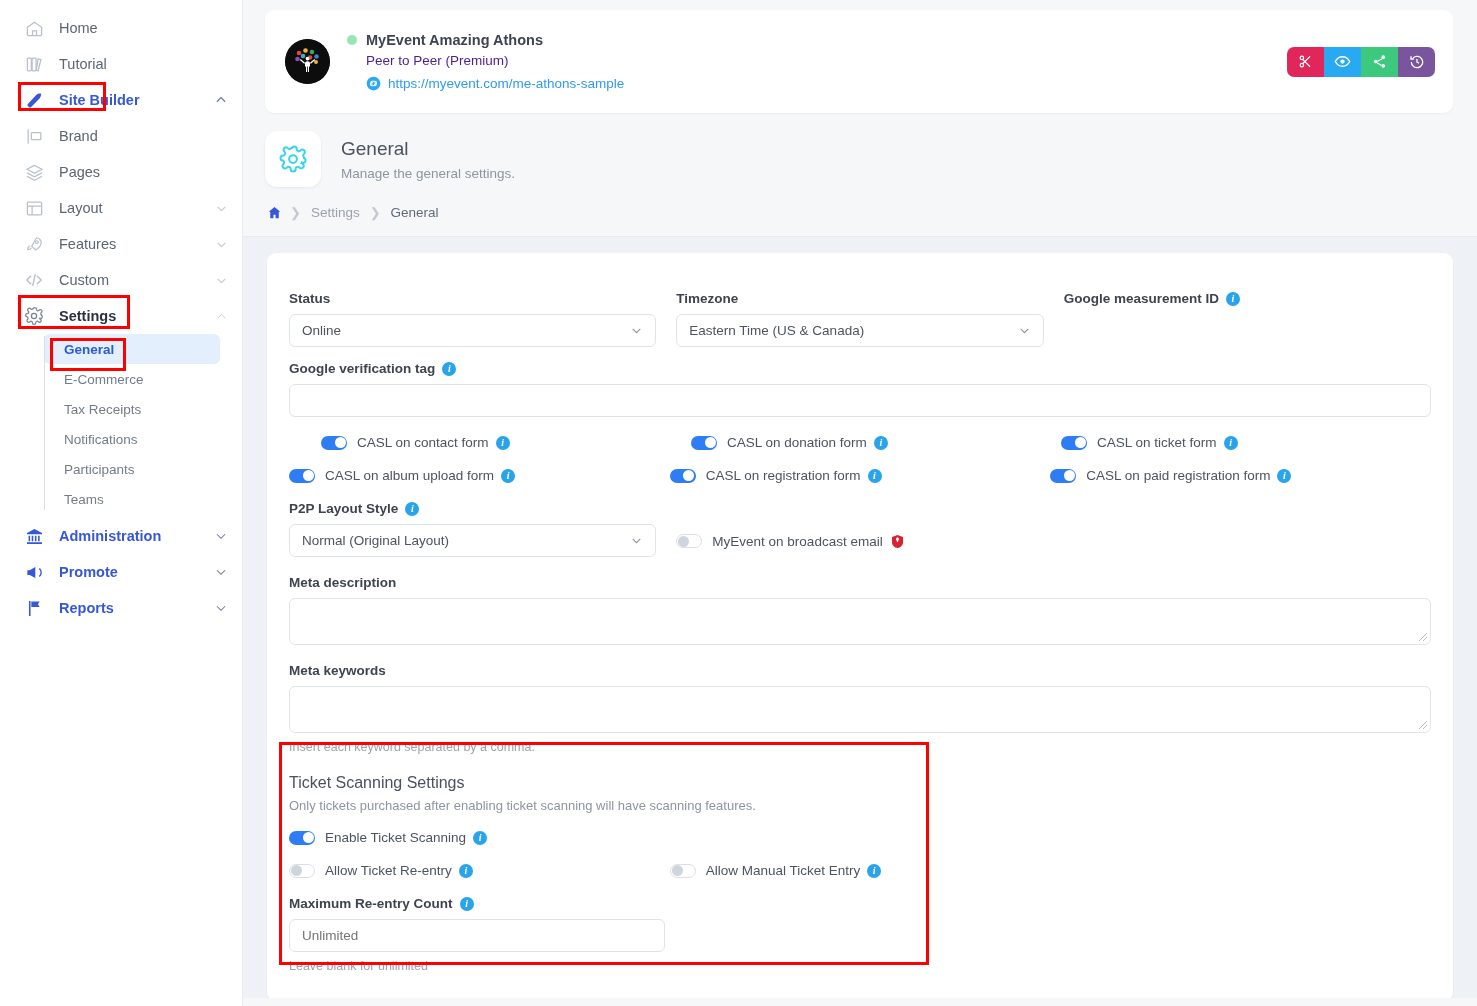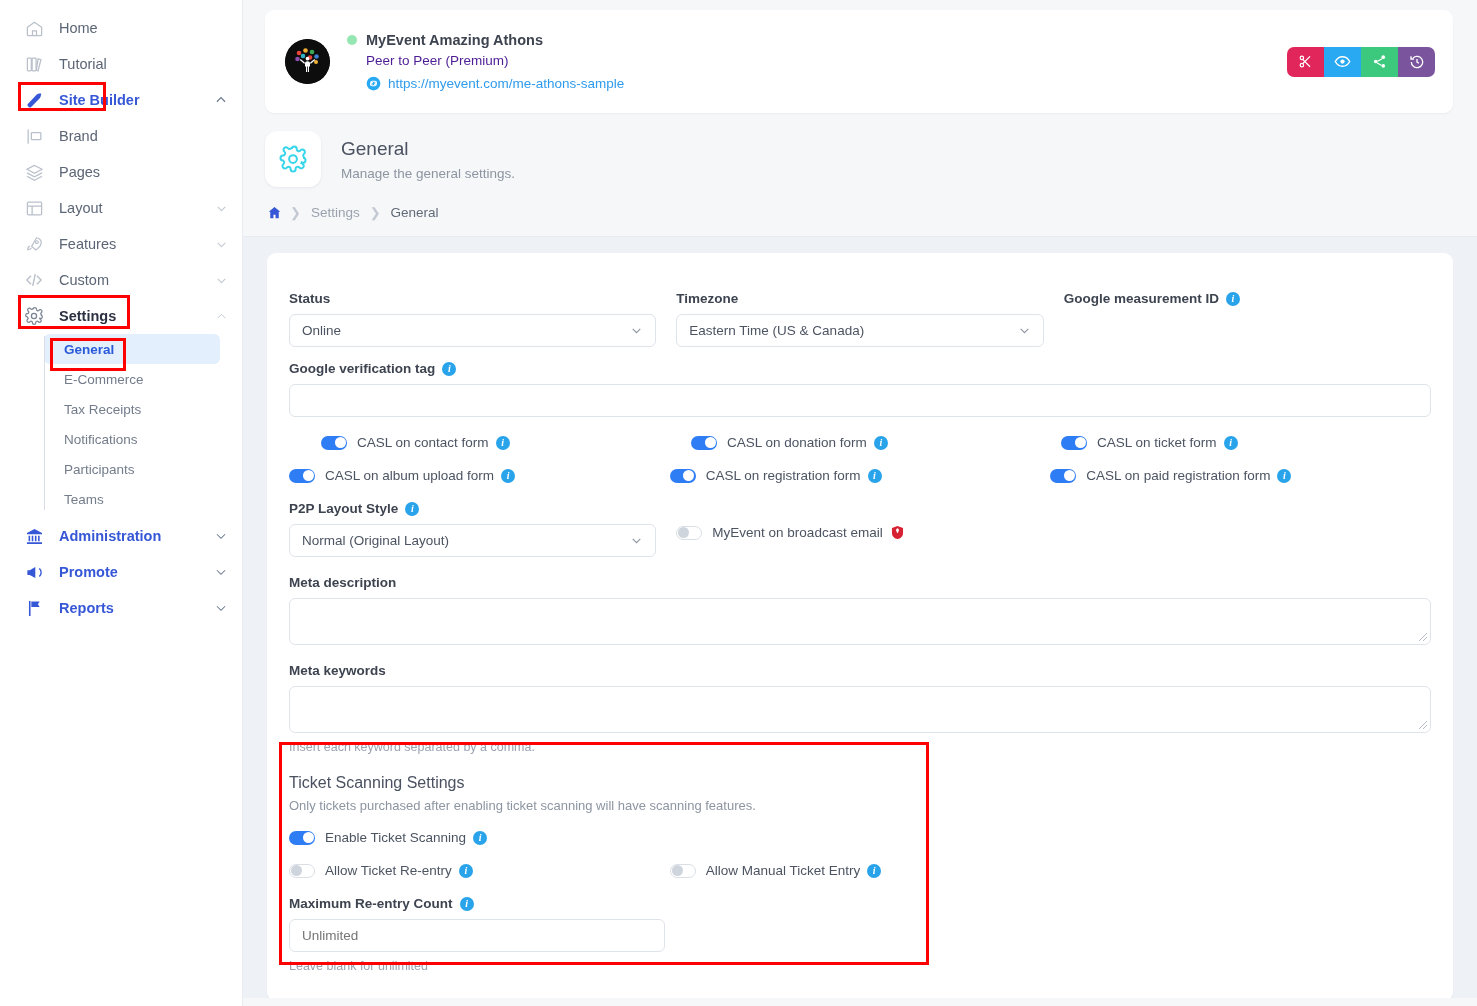--- a/index.html
+++ b/index.html
@@ -542,21 +542,21 @@
           </div>
           <div class="tog-cell">
             <span class="tog"></span>
             <span class="tog-lbl">
               <span>CASL on paid registration form</span>
               <span class="info-i">i</span>
             </span>
           </div>
         </div>
 
-        <div class="grid3" style="margin-top:18px;">
+        <div class="grid3" style="margin-top:18px;align-items:center;">
           <div class="col">
             <div class="fld-label">
               <span>P2P Layout Style</span>
               <span class="info-i">i</span>
             </div>
             <div class="sel">
               <span class="val">Normal (Original Layout)</span>
               <span class="dd">
                 <svg width="13" height="13" viewBox="0 0 24 24" fill="none" stroke="currentColor" stroke-width="2">
                     <path d="M5 9l7 7 7-7"></path>

